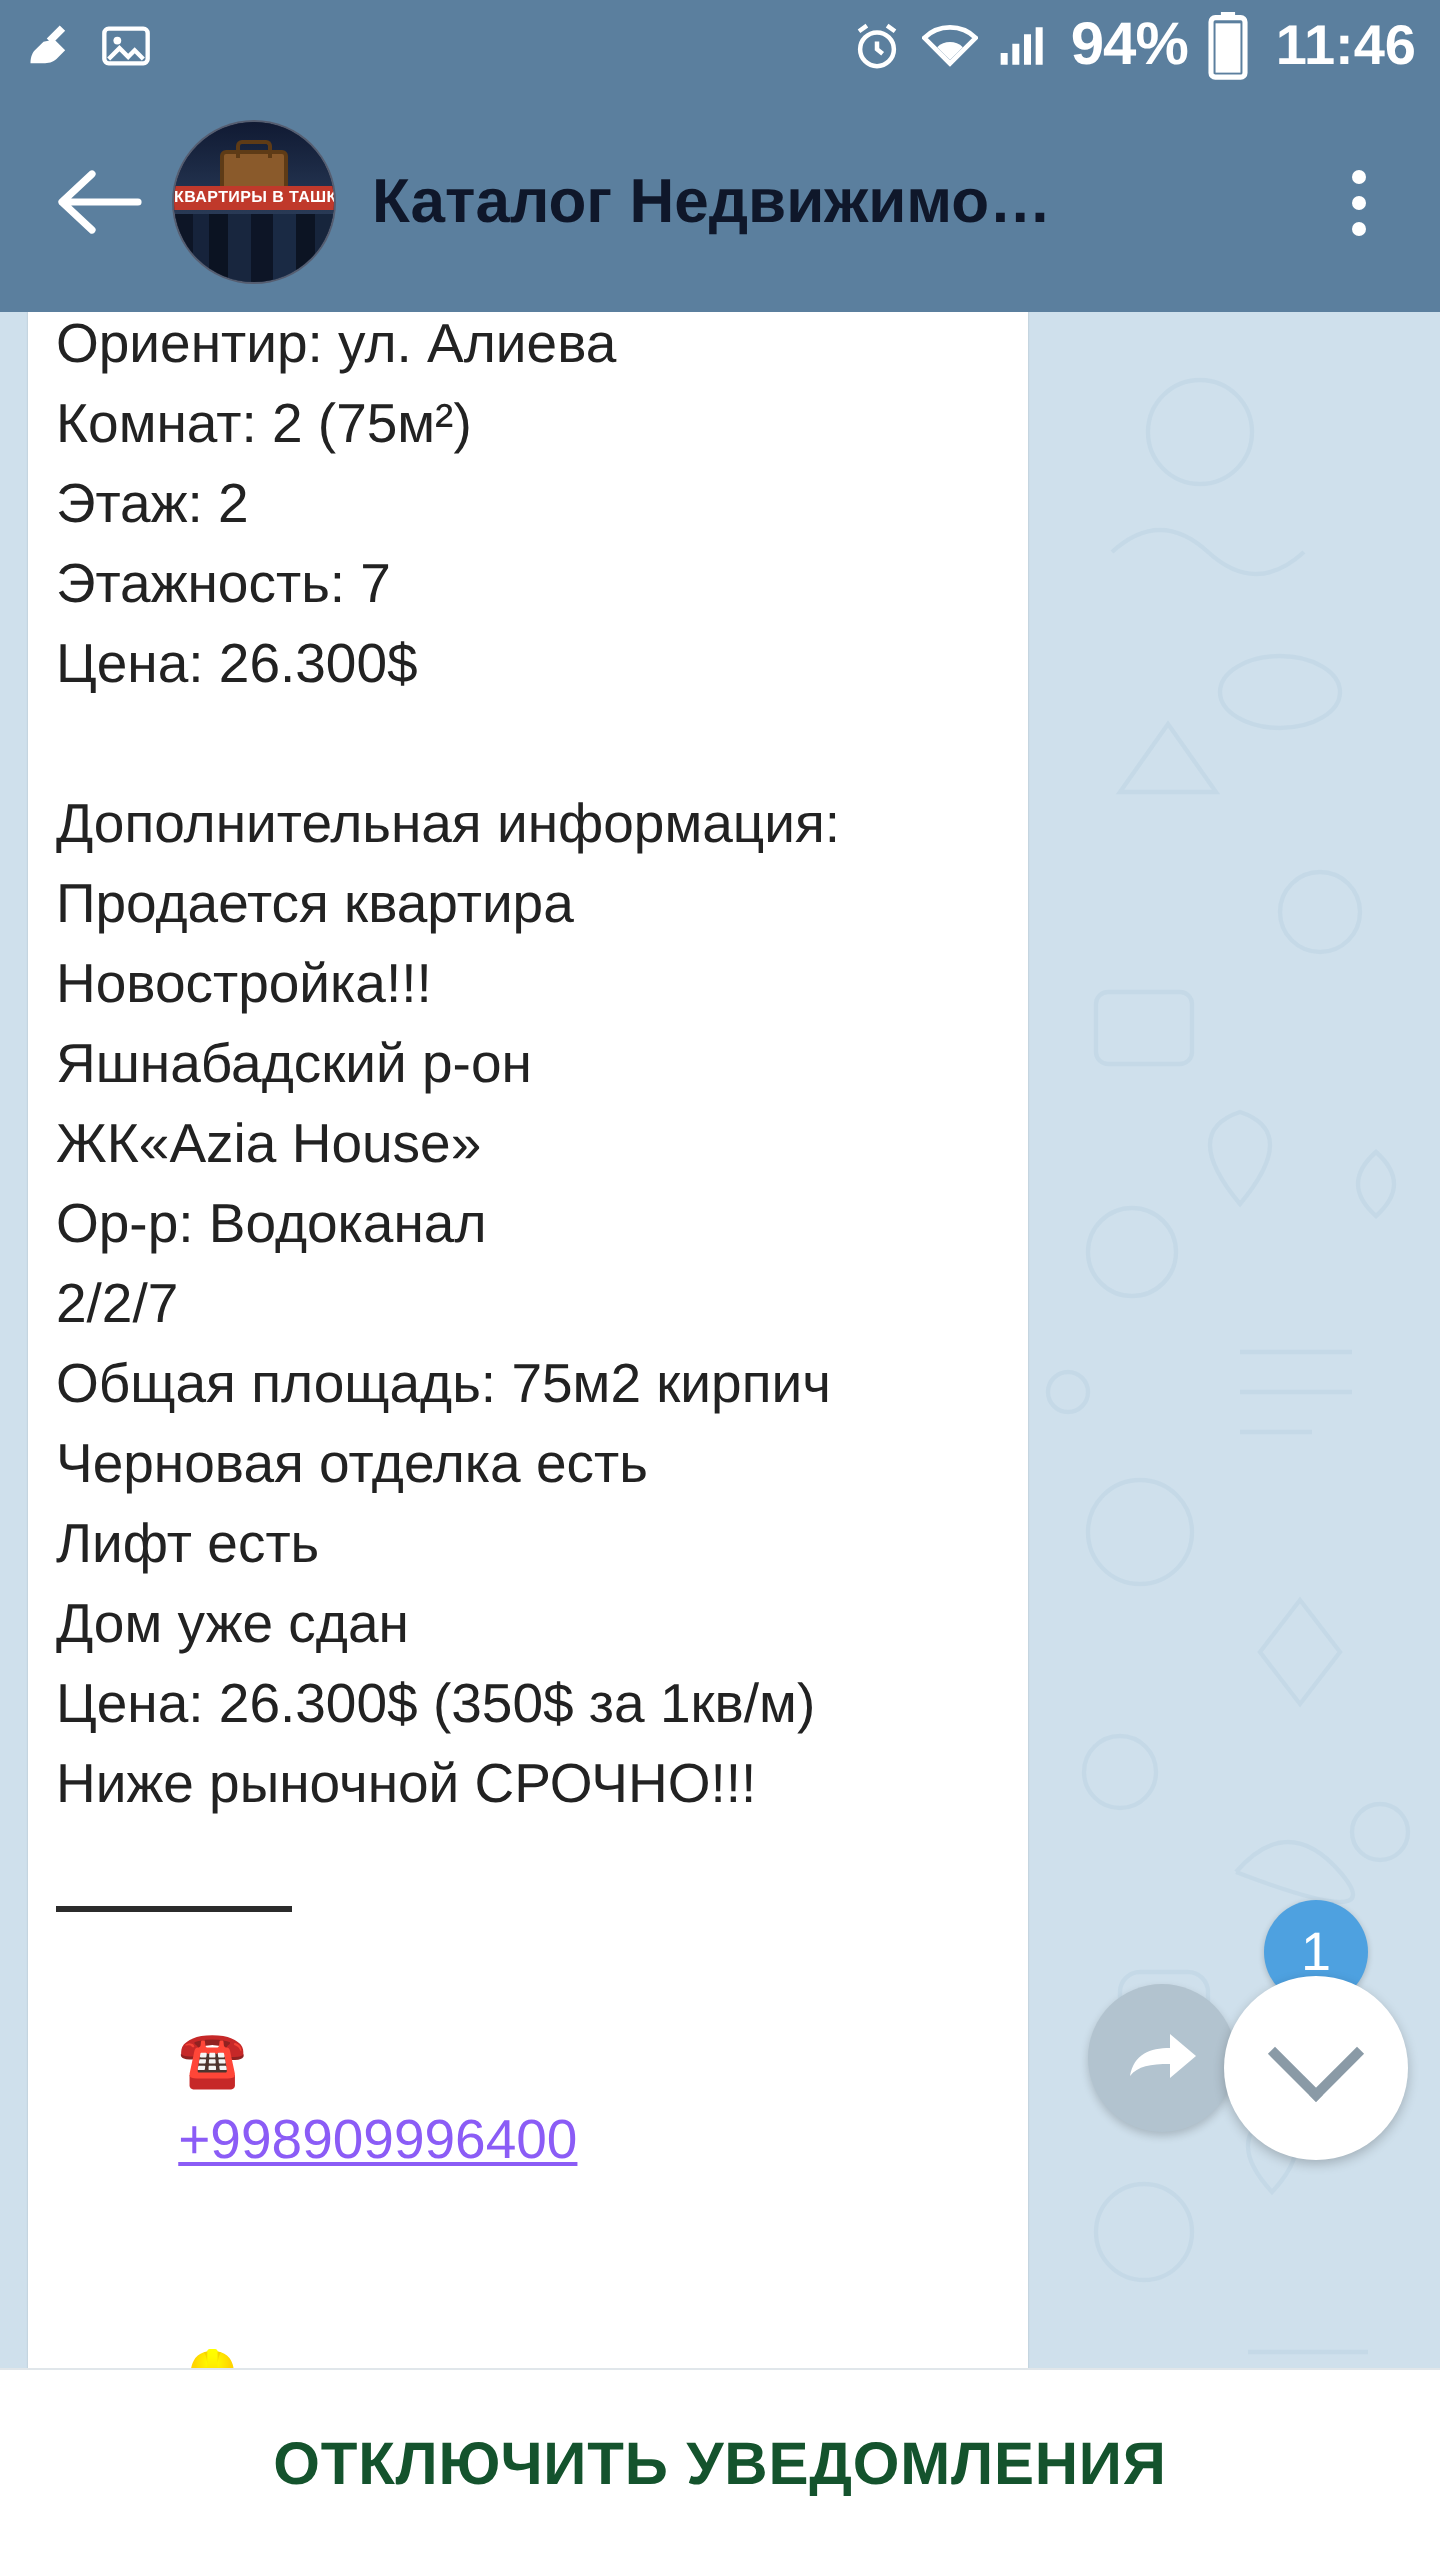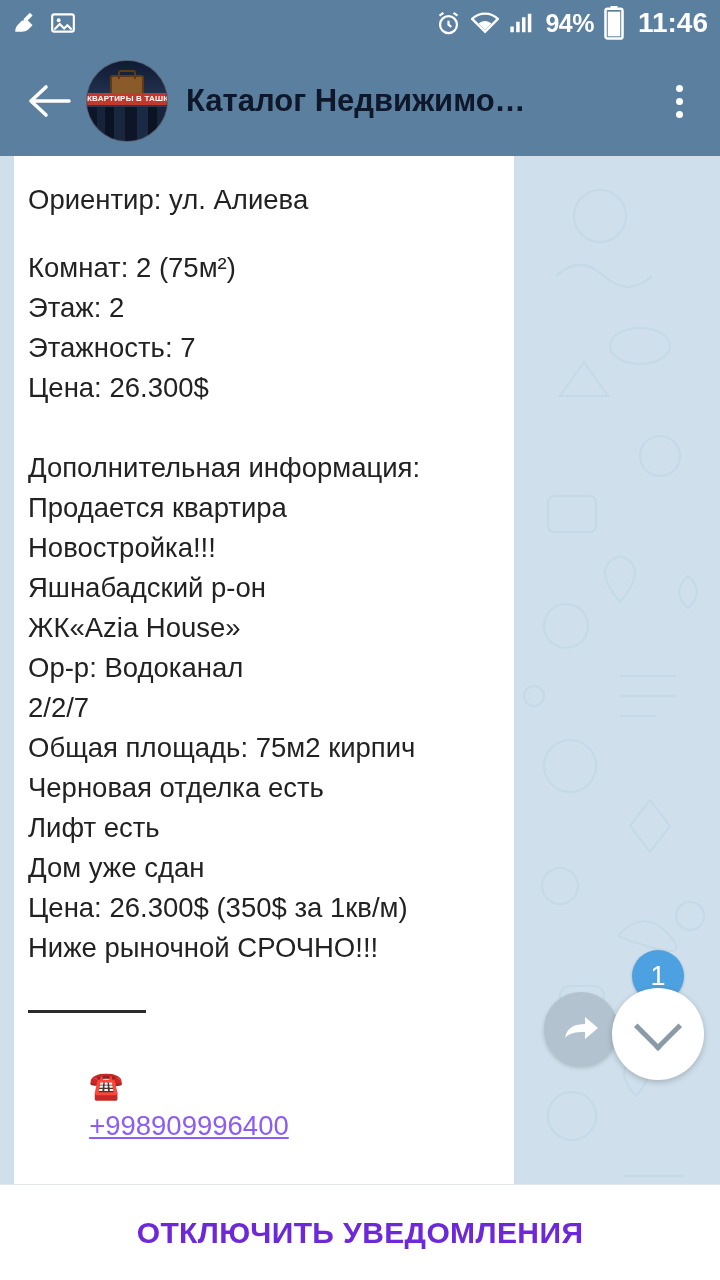--- a/index.html
+++ b/index.html
@@ -28,21 +28,21 @@
     color: #ffffff;
   }
   .status-left { display: flex; align-items: center; gap: 12px; }
   .status-right {
     margin-left: auto;
     display: flex;
     align-items: center;
     gap: 9px;
   }
   .sb-icon { display: inline-flex; align-items: center; justify-content: center; }
-  .battery-text { font-size: 25px; font-weight: 700; letter-spacing: -0.5px; }
+  .battery-text { font-size: 30px; font-weight: 700; letter-spacing: -0.5px; }
   .clock-text { font-size: 28px; font-weight: 700; letter-spacing: 0px; margin-left: 4px; }
 
   
   .app-bar {
     height: 110px;
     background: #5b7f9e;
     display: flex;
     align-items: center;
     padding: 0 16px 0 22px;
     color: #fff;
@@ -167,21 +167,20 @@
     border-radius: 6px;
     padding: 10px 14px 12px 14px;
     box-shadow: 0 1px 1px rgba(0,0,0,0.18);
   }
   .msg-text {
     font-size: 27.5px;
     line-height: 40px;
     color: #222222;
     white-space: pre-wrap;
     word-wrap: break-word;
-    margin-top: 28px;
   }
   .link { color: #8b5cf6; text-decoration: underline; }
   .sep-line {
     display: inline-block;
     border-bottom: 3px solid #2b2b2b;
     width: 118px;
     vertical-align: middle;
   }
 
   
@@ -233,21 +232,21 @@
     position: absolute;
     left: 0; right: 0; bottom: 0;
     height: 96px;
     background: #ffffff;
     display: flex;
     align-items: center;
     justify-content: center;
     border-top: 1px solid #e0e6ea;
   }
   .bottom-bar .label {
-    color: #6d28d9;
+    color: #14532d;
     font-size: 30px;
     font-weight: 700;
     letter-spacing: 0.4px;
   }
 </style>
 </head>
 <body>
 
 <div class="screen">
 

